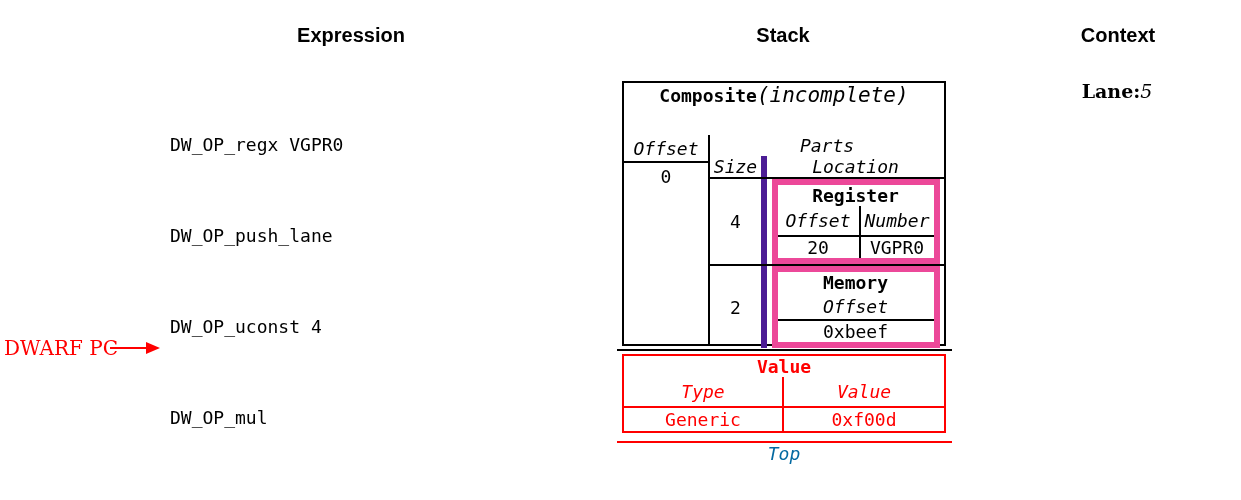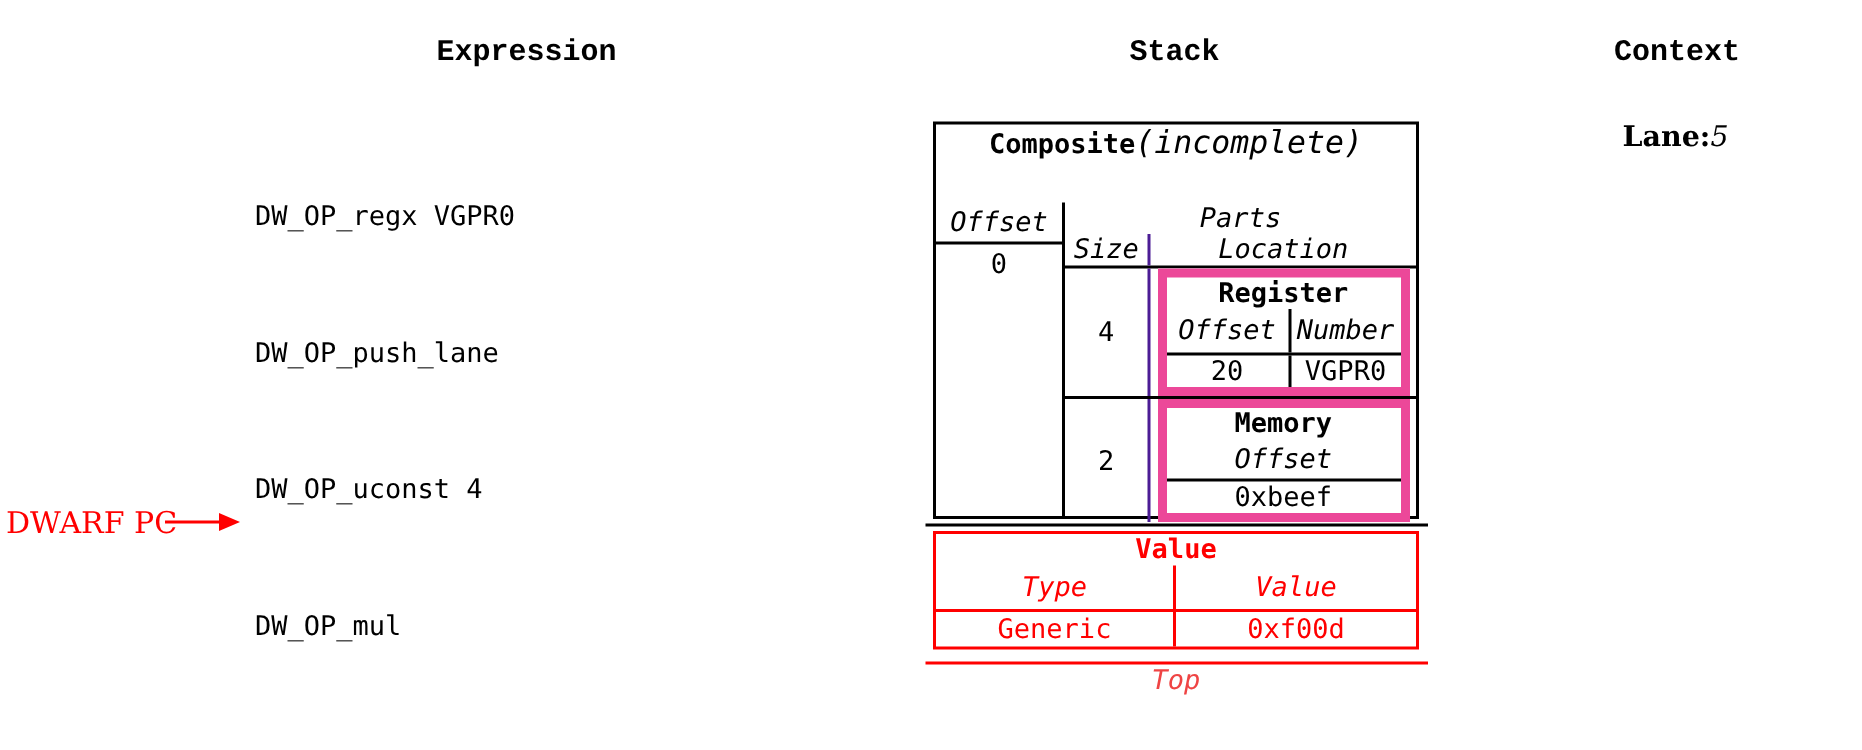--- a/index.html
+++ b/index.html
@@ -1,21 +1,21 @@
 <!DOCTYPE html>
 <html><head>
 <meta charset="utf-8">
 <style>
   html,body{margin:0;padding:0;background:#fff;}
   #canvas{position:relative;width:1241px;height:500px;background:#ffffff;overflow:hidden;
           font-family:"DejaVu Sans Mono",monospace;color:#000;}
 
   
   .col-header{position:absolute;top:24px;transform:translateX(-50%);
-              font-family:Liberation Mono, monospace;font-weight:bold;font-size:20px;white-space:nowrap;}
+              font-family:Liberation Sans, sans-serif;font-weight:bold;font-size:20px;white-space:nowrap;}
   #hdr-expression{left:351px;}
   #hdr-stack{left:783px;}
   #hdr-context{left:1118px;}
 
   
   #expr-list{position:absolute;left:170px;top:69px;font-size:18px;line-height:30.4px;white-space:pre;}
 
   
   #dwarf-pc-label{position:absolute;left:4px;top:336px;color:#ff0000;
                   font-family:"DejaVu Serif",serif;font-size:20px;white-space:nowrap;}
@@ -36,21 +36,21 @@
   #composite-title .t1{font-weight:bold;font-size:18px;}
   #composite-title .t2{font-style:italic;font-size:21px;}
   #composite-body{flex:1;display:flex;min-height:0;}
   #col-offset{width:86px;border-right:2px solid #000;box-sizing:border-box;display:flex;flex-direction:column;}
   #offset-hdr{height:28px;border-bottom:2px solid #000;box-sizing:border-box;}
   #offset-val{height:27px;}
   #col-parts{flex:1;display:flex;flex-direction:column;min-width:0;}
   #parts-hdr{height:28px;}
   .sl-row{display:flex;box-sizing:border-box;}
   #sizeloc-hdr{height:27px;border-bottom:2px solid #000;}
-  .size-cell{width:57px;border-right:2px solid #4c1d95;box-sizing:border-box;display:flex;align-items:center;justify-content:center;}
+  .size-cell{width:57px;border-right:6px solid #4c1d95;box-sizing:border-box;display:flex;align-items:center;justify-content:center;}
   .loc-cell{flex:1;display:flex;align-items:center;justify-content:center;min-width:0;}
   #part-row-1{height:92px;border-bottom:2px solid #000;}
   #part-row-2{flex:1;}
 
   
   .nested-table{width:168px;border:6px solid #ec4899;box-sizing:border-box;display:flex;flex-direction:column;background:#fff;}
   #register-table{height:85px;}
   #memory-table{height:82px;}
   .nested-title{height:21px;font-weight:bold;}
   .nested-hdr-row{display:flex;height:33px;border-bottom:2px solid #000;box-sizing:border-box;}
@@ -69,21 +69,21 @@
   #value-table{position:absolute;left:622px;top:354px;width:324px;height:79px;
                border:2px solid #ff0000;box-sizing:border-box;display:flex;flex-direction:column;
                color:#ff0000;font-size:18px;background:#fff;}
   #value-title{height:21px;font-weight:bold;}
   #value-hdr-row{display:flex;height:31px;border-bottom:2px solid #ff0000;box-sizing:border-box;}
   #value-val-row{display:flex;flex:1;}
   .vcell-l{width:160px;border-right:2px solid #ff0000;box-sizing:border-box;display:flex;align-items:center;justify-content:center;}
   .vcell-r{flex:1;display:flex;align-items:center;justify-content:center;}
 
   #top-label{position:absolute;left:784px;top:443px;transform:translateX(-50%);
-             color:#ef4444;font-style:italic;font-size:18px;}
+             color:#0369a1;font-style:italic;font-size:18px;}
 
   
   #context-block{position:absolute;left:1117px;top:79px;transform:translateX(-50%);
                  font-family:"DejaVu Serif",serif;font-size:19px;line-height:25px;
                  text-align:center;white-space:nowrap;}
   #context-block .lbl{font-weight:bold;}
   #context-block .val{font-style:italic;}
 </style>
 </head>
 <body>

